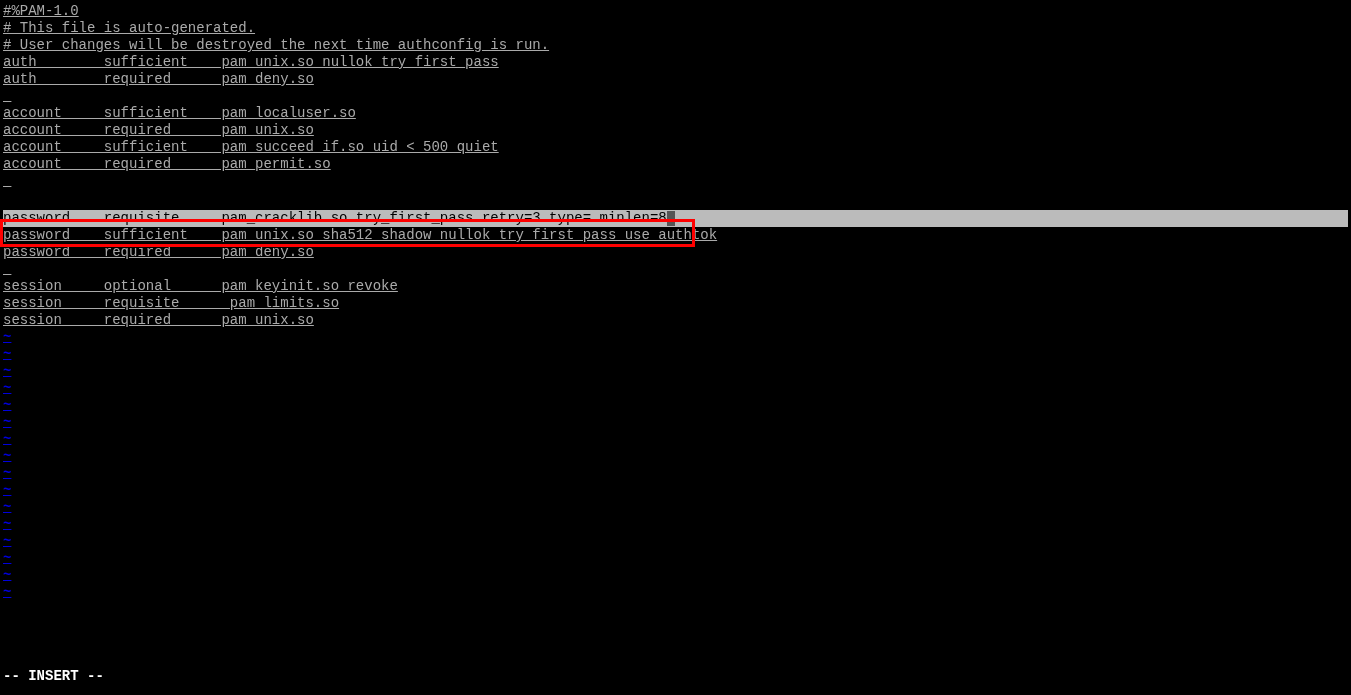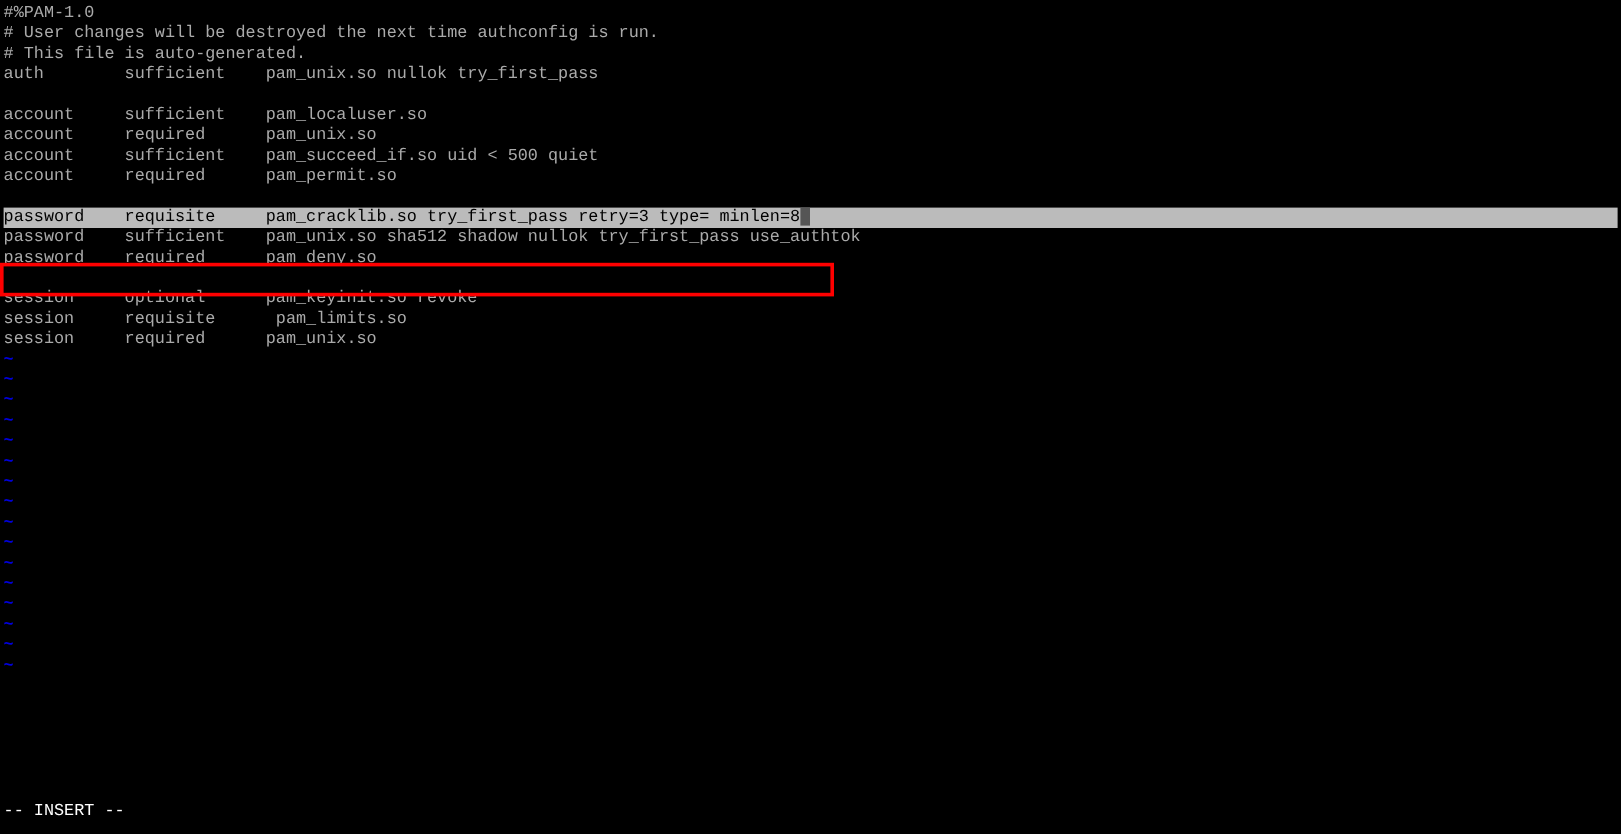--- a/index.html
+++ b/index.html
@@ -20,28 +20,30 @@
     }
     .terminal {
       padding: 3px 3px;
       width: 100%;
       height: 100%;
     }
     .line {
       white-space: pre;
       color: #aaaaaa;
       height: 17px;
+      text-decoration: underline;
     }
     .highlighted-line {
       background-color: #bbbbbb;
       color: #000000;
       white-space: pre;
       width: 100%;
       height: 17px;
       position: relative;
+      margin-top: 20px;
     }
     .red-box {
       position: absolute;
       top: 219px;
       left: 0;
       width: 695px;
       height: 28px;
       border: 3px solid #ff0000;
       pointer-events: none;
       z-index: 10;
@@ -55,33 +57,34 @@
     }
     .tilde {
       color: #0000dd;
       font-weight: bold;
     }
     .status-line {
       position: absolute;
       bottom: 10px;
       left: 3px;
       color: #ffffff;
-      font-weight: normal;
+      font-weight: bold;
       white-space: pre;
     }
   </style>
 </head>
 <body>
 
 <div class="terminal">
   <div id="lines-container">
       <div class="line">#%PAM-1.0</div>
+      <div class="line"># This file is auto-generated.</div>
       <div class="line"># User changes will be destroyed the next time authconfig is run.</div>
-      <div class="line"># This file is auto-generated.</div>
       <div class="line">auth        sufficient    pam_unix.so nullok try_first_pass</div>
+      <div class="line">auth        required      pam_deny.so</div>
       <div class="line"> </div>
       <div class="line">account     sufficient    pam_localuser.so</div>
       <div class="line">account     required      pam_unix.so</div>
       <div class="line">account     sufficient    pam_succeed_if.so uid &lt; 500 quiet</div>
       <div class="line">account     required      pam_permit.so</div>
       <div class="line"> </div>
     </div>
   <div class="highlighted-line"><span>password    requisite     pam_cracklib.so try_first_pass retry=3 type= minlen=8</span><span class="cursor-block"></span></div>
   <div id="after-container">
       <div class="line">password    sufficient    pam_unix.so sha512 shadow nullok try_first_pass use_authtok</div>

